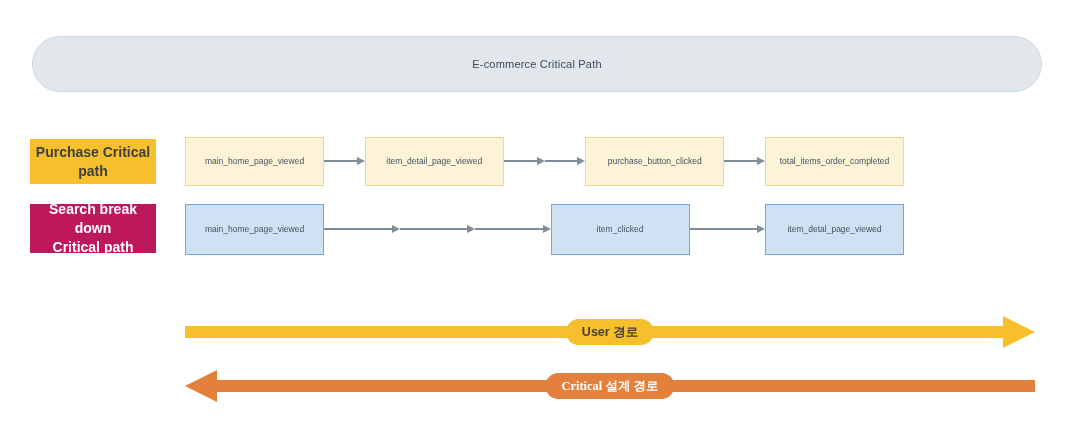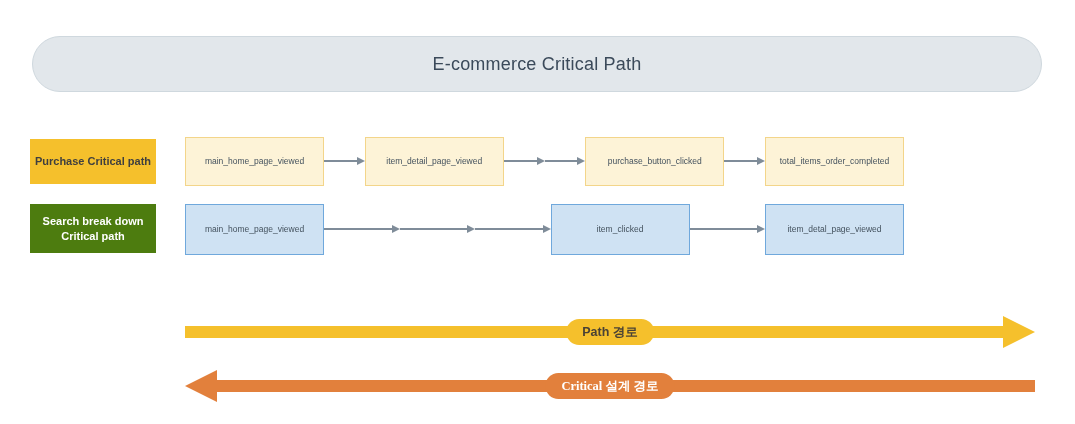--- a/index.html
+++ b/index.html
@@ -33,50 +33,50 @@
     height: 56px;
     background: #e2e7eb;
     border: 1px solid #cfd8de;
     border-radius: 28px;
     box-sizing: border-box;
     display: flex;
     align-items: center;
     justify-content: center;
   }
   .title-text {
-    font-size: 18px;
+    font-size: 11px;
     color: #3b4a5a;
     letter-spacing: .2px;
   }
 
   
   .row-label {
     position: absolute;
     left: 30px;
     width: 126px;
     display: flex;
     align-items: center;
     justify-content: center;
     text-align: center;
-    font-size: 11px;
+    font-size: 14px;
     font-weight: bold;
     line-height: 1.35;
     box-sizing: border-box;
     padding: 2px 4px;
   }
   .row-label.purchase {
     top: 139px;
     height: 45px;
     background: #f5c02c;
     color: #3f3f3f;
   }
   .row-label.search {
     top: 204px;
     height: 49px;
-    background: #4d7c0f;
+    background: #be185d;
     color: #ffffff;
   }
 
   
   .flow-row {
     position: absolute;
     left: 185px;
     width: 719px;
     display: flex;
     align-items: center;
@@ -243,21 +243,21 @@
       <div class="line"></div>
       <div class="head"></div>
     </div>
     <div class="node">item_detal_page_viewed</div>
   </div>
 
   <div class="banner user-path">
     <svg viewBox="0 0 850 40" preserveAspectRatio="none">
       <polygon points="0,14 818,14 818,4 850,20 818,36 818,26 0,26" fill="#F5C02C"></polygon>
     </svg>
-    <div class="banner-label">Path 경로</div>
+    <div class="banner-label">User 경로</div>
   </div>
 
   <div class="banner critical-path">
     <svg viewBox="0 0 850 40" preserveAspectRatio="none">
       <polygon points="850,14 32,14 32,4 0,20 32,36 32,26 850,26" fill="#E2803C"></polygon>
     </svg>
     <div class="banner-label">Critical 설계 경로</div>
   </div>
 
 </div>

